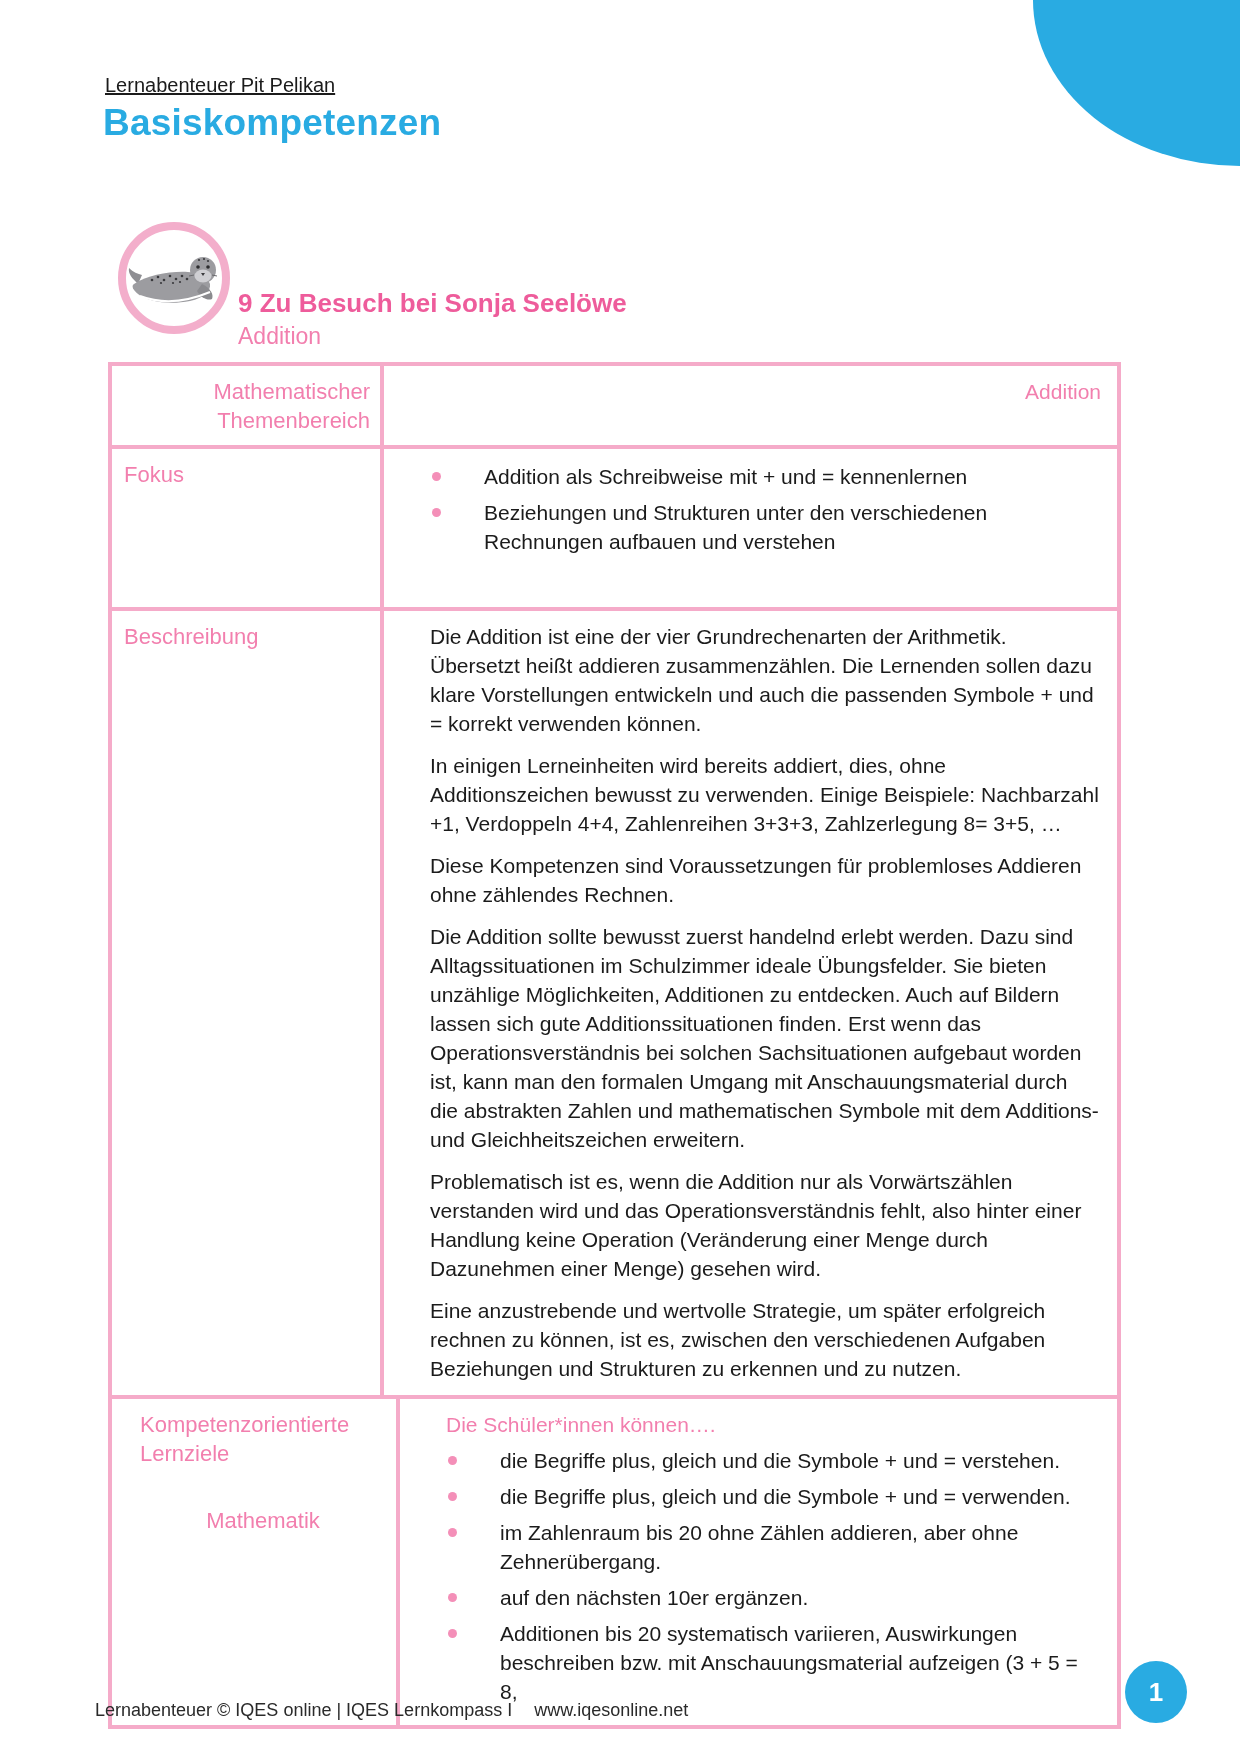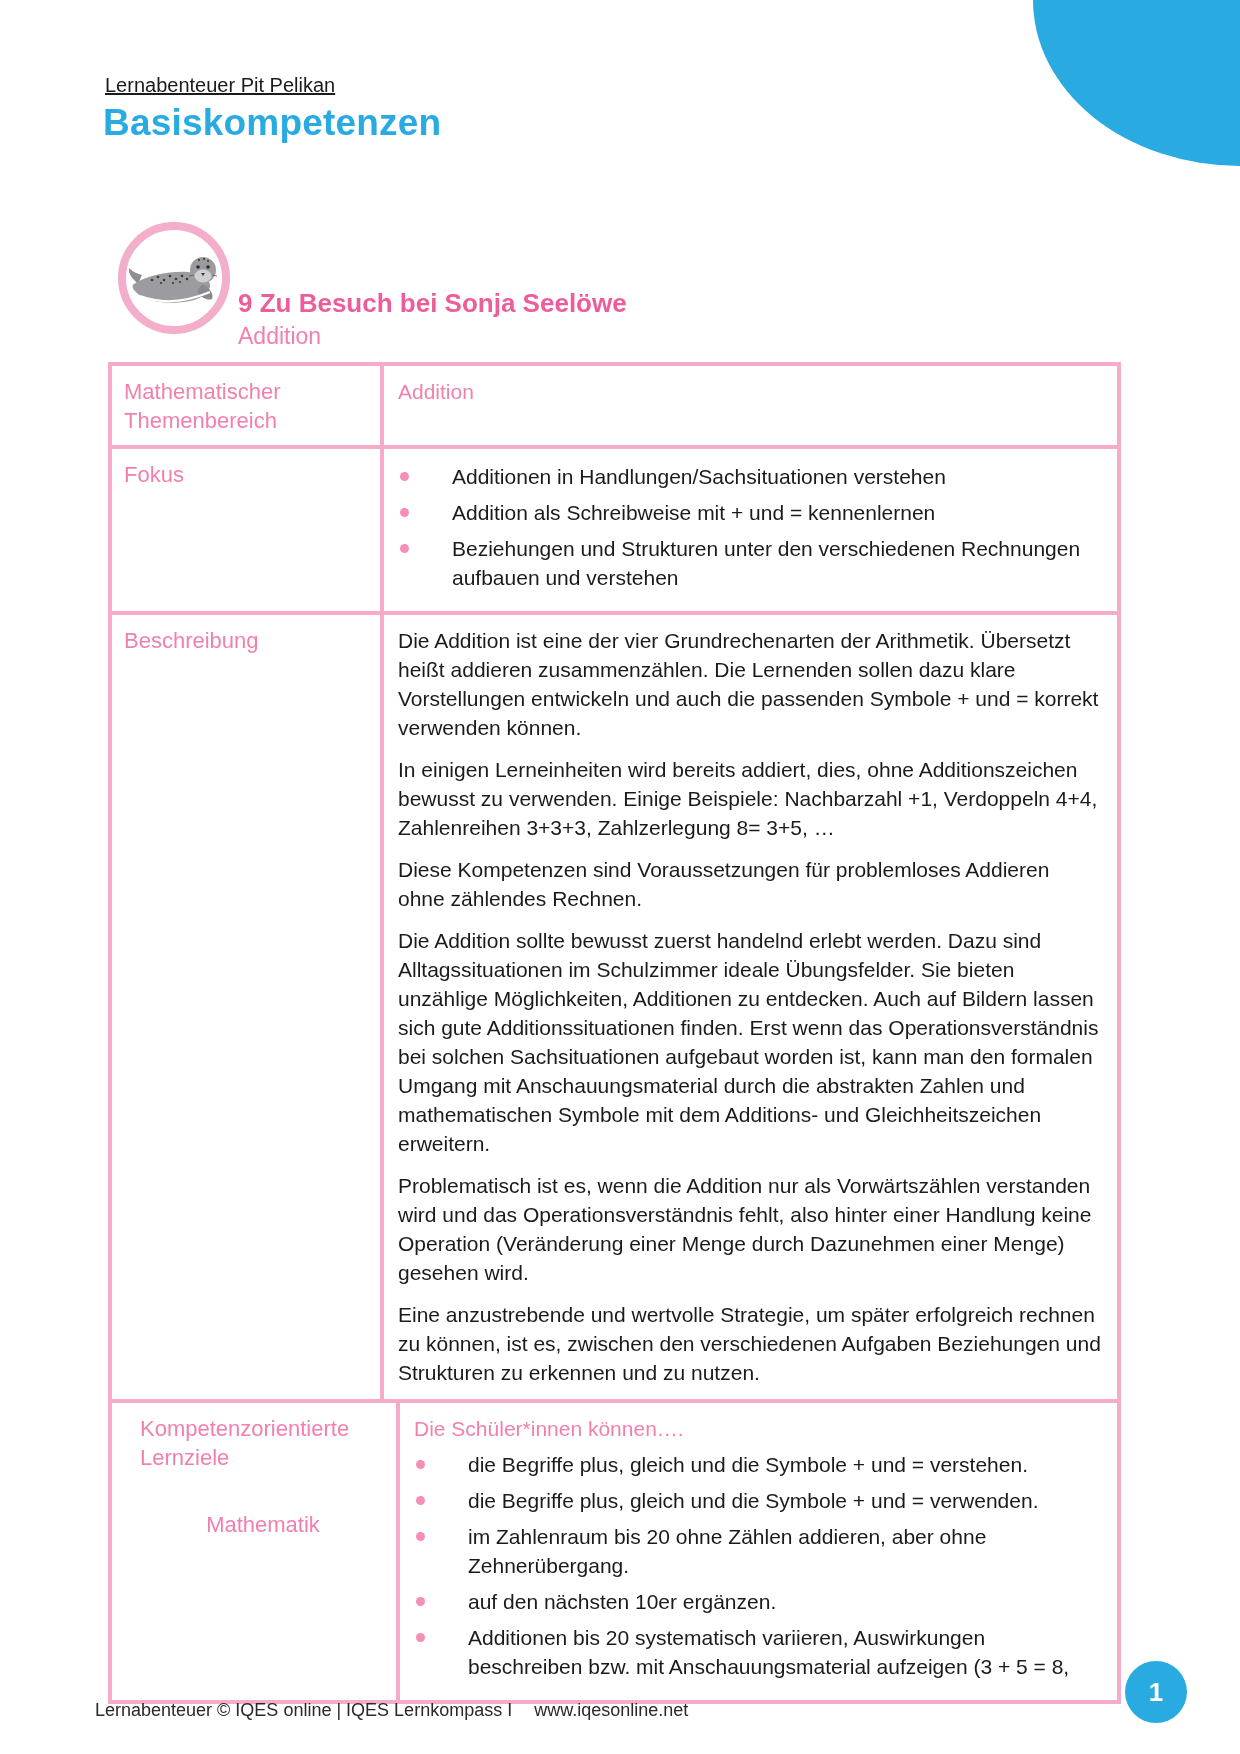--- a/index.html
+++ b/index.html
@@ -29,28 +29,28 @@
   .section-head{position:absolute;left:238px;top:288px;}
   .section-title{font-size:26px;font-weight:bold;color:var(--pink-title);line-height:30px;}
   .section-subtitle{font-size:23px;color:var(--pink-label);line-height:30px;margin-top:3px;}
 
   
   .ctable{
     position:absolute;left:108px;top:362px;width:1013px;
     border:4px solid var(--pink-border);background:#fff;
   }
   .trow{display:grid;grid-template-columns:272px 1fr;}
-  .trow + .trow{border-top:4px solid var(--pink-border);}
+  .trow + .trow{border-top:4px solid var(--pink-border);gap:32px;}
   .tlabel{
     border-right:4px solid var(--pink-border);
     padding:11px 10px 10px 12px;
     color:var(--pink-label);font-size:22px;line-height:29px;
   }
   .tcell{padding:11px 16px 12px 14px;font-size:21px;line-height:29px;color:var(--ink);}
-  .row-themenbereich{min-height:68px;}
+  .row-themenbereich{min-height:68px;text-align:right;}
   .row-fokus{min-height:162px;}
   .row-beschreibung{min-height:786px;}
   .row-ziele{min-height:245px;padding-left:16px;}
   .pink-text{color:var(--pink-label);}
   .tcell p{margin:0 0 13px 0;}
   .tcell p:last-child{margin-bottom:0;}
   ul.bullets{list-style:none;margin:2px 0 0 0;padding:0;}
   ul.bullets li{position:relative;padding-left:54px;margin-bottom:7px;}
   ul.bullets li::before{
     content:"";position:absolute;left:2px;top:10px;width:9px;height:9px;
@@ -123,21 +123,20 @@
 
   <div class="trow row-themenbereich">
     <div class="tlabel">Mathematischer Themenbereich</div>
     <div class="tcell pink-text">Addition</div>
   </div>
 
   <div class="trow row-fokus">
     <div class="tlabel">Fokus</div>
     <div class="tcell">
       <ul class="bullets">
-        <li>Additionen in Handlungen/Sachsituationen verstehen</li>
         <li>Addition als Schreibweise mit + und = kennenlernen</li>
         <li>Beziehungen und Strukturen unter den verschiedenen Rechnungen aufbauen und verstehen</li>
       </ul>
     </div>
   </div>
 
   <div class="trow row-beschreibung">
     <div class="tlabel">Beschreibung</div>
     <div class="tcell">
       <p>Die Addition ist eine der vier Grundrechenarten der Arithmetik. Übersetzt heißt addieren zusammenzählen. Die Lernenden sollen dazu klare Vorstellungen entwickeln und auch die passenden Symbole + und = korrekt verwenden können.</p>

